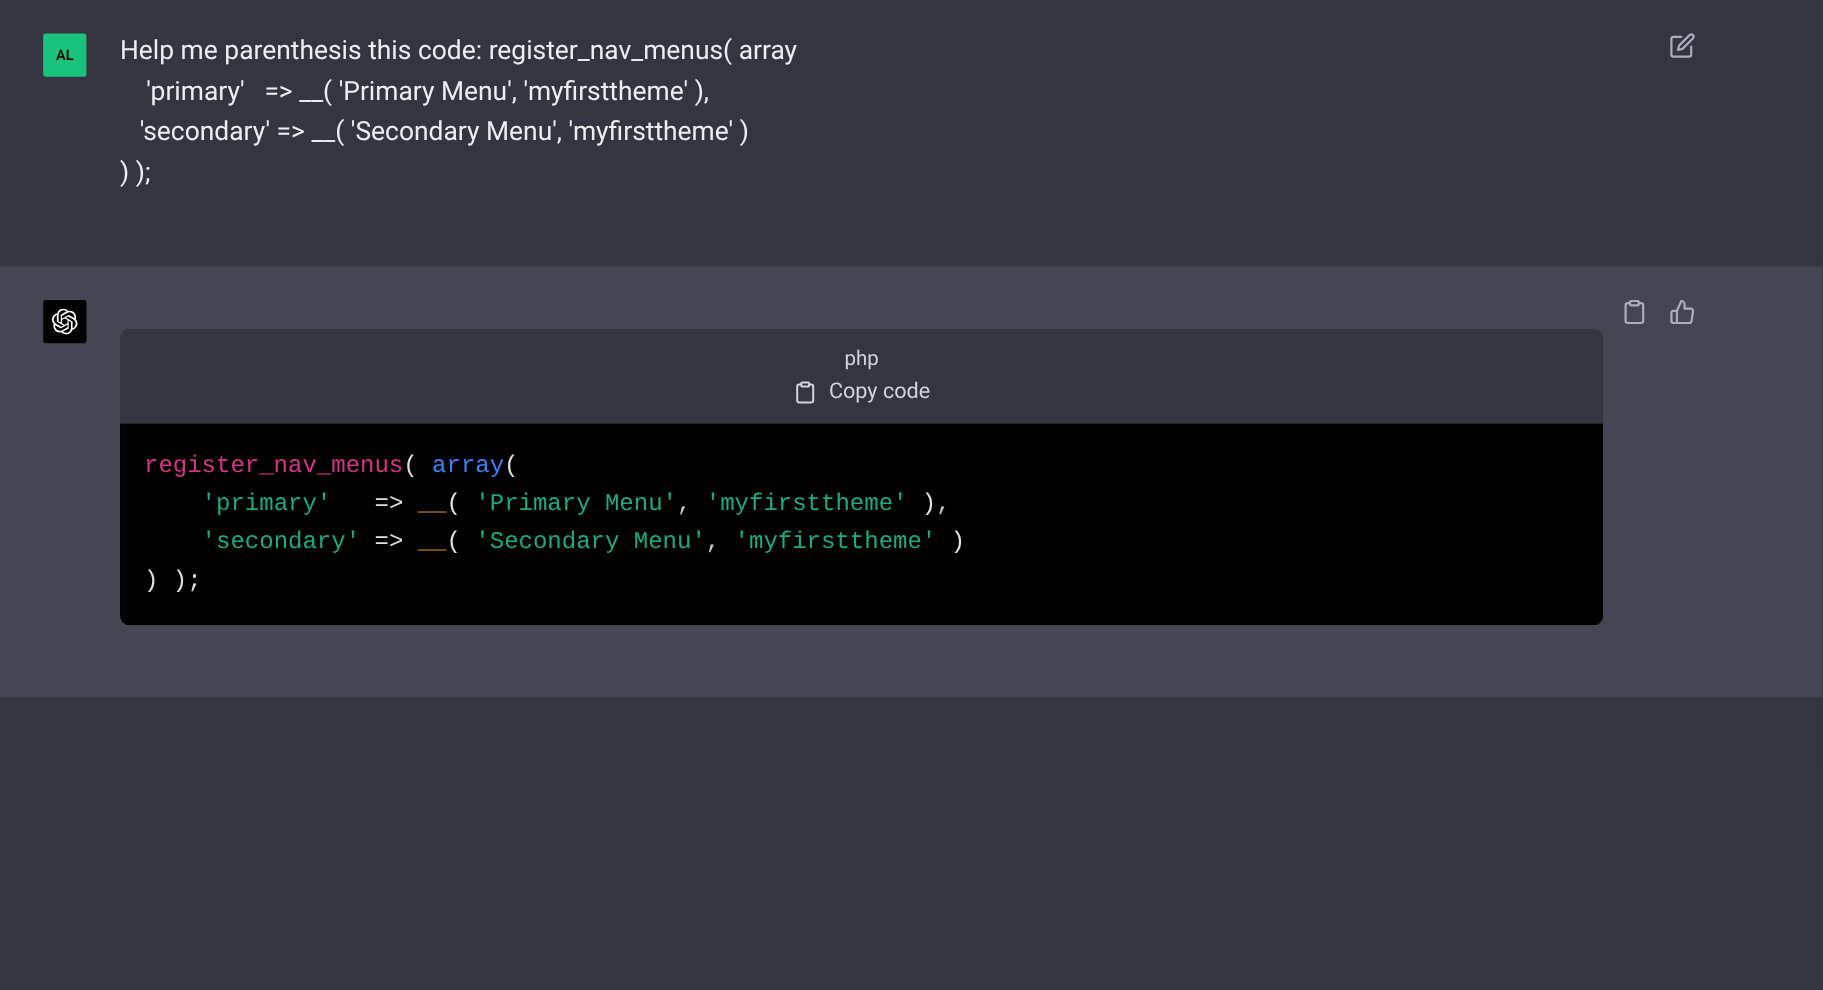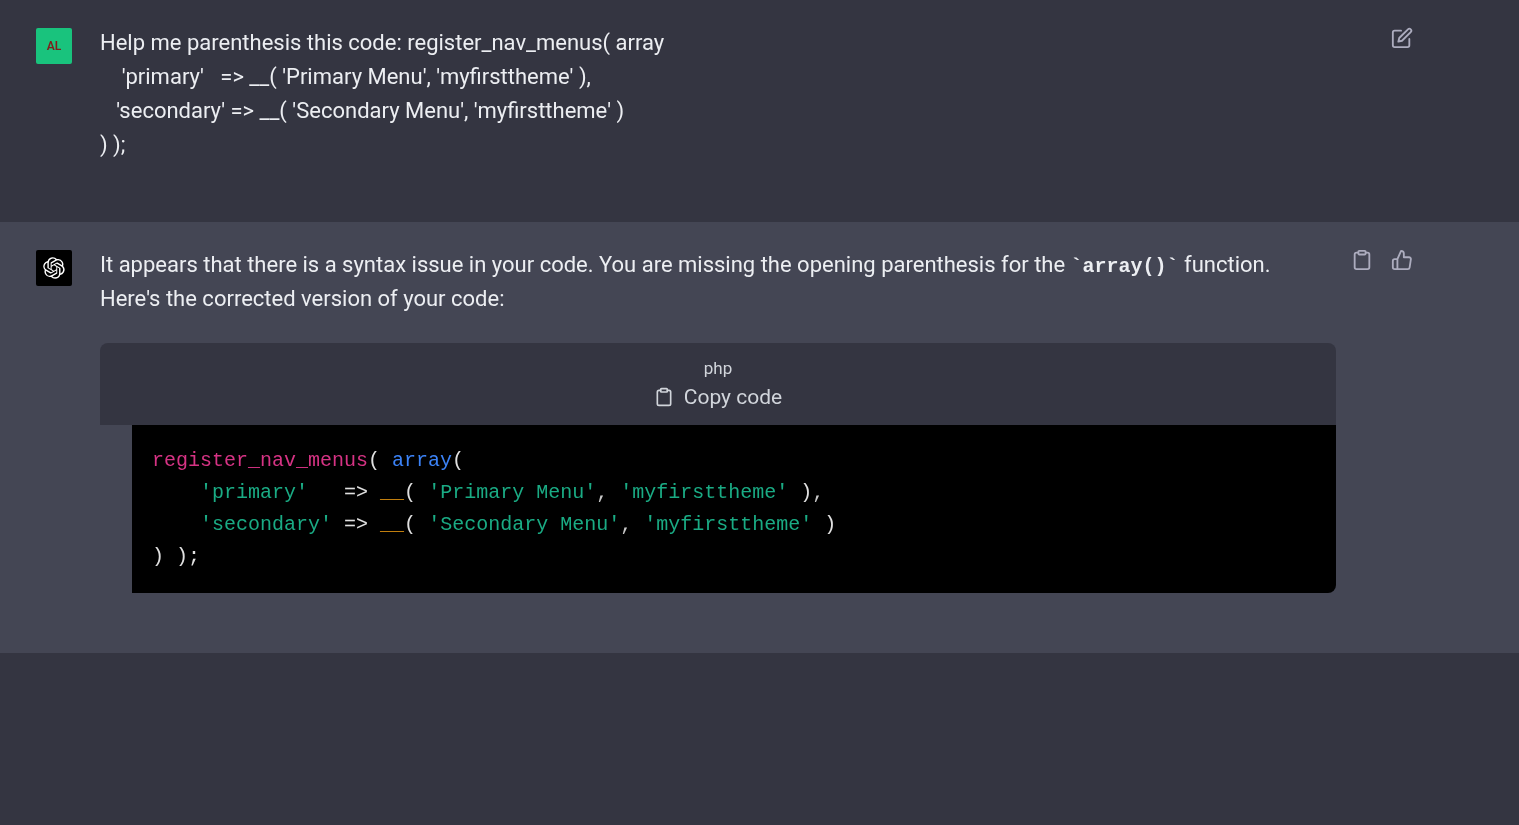--- a/index.html
+++ b/index.html
@@ -43,21 +43,21 @@
       justify-content: center;
       flex-shrink: 0;
       border-radius: 2px;
       font-size: 12px;
       font-weight: 600;
       margin-top: 4px;
     }
 
     .avatar-user {
       background: #19c37d;
-      color: #7f1d1d;
+      color: #000000;
     }
 
     .avatar-assistant {
       background: #000000;
       color: #ffffff;
     }
 
     .content {
       flex: 1;
       font-size: 22px;
@@ -117,36 +117,35 @@
       color: #d1d5db;
       flex-direction: column;
     }
 
     .copy-btn {
       display: flex;
       align-items: center;
       gap: 10px;
       cursor: pointer;
       color: #d1d5db;
-      font-size: 21px;
+      font-size: 18px;
     }
 
     .copy-btn svg {
       width: 20px;
       height: 20px;
     }
 
     .code-body {
       background: #000000;
       padding: 20px;
       font-family: "Consolas", "Courier New", monospace;
       font-size: 20px;
       line-height: 1.6;
       white-space: pre;
-      margin-left: 32px;
     }
 
     .tok-func { color: #d63384; }
     .tok-keyword { color: #3b82f6; }
     .tok-str { color: #1aab84; }
     .tok-paren { color: #e0e0e0; }
     .tok-op { color: #c9840f; }
     .tok-punc { color: #c9c9c9; }
 
     .assistant-text {
@@ -184,23 +183,20 @@
 </div>
 
 <div class="message-assistant">
   <div class="message-inner">
     <div class="avatar avatar-assistant">
       <svg class="openai-logo" viewBox="0 0 41 41" fill="#ffffff">
         <path d="M37.532 16.87a9.963 9.963 0 0 0-.856-8.184 10.078 10.078 0 0 0-10.855-4.835A9.964 9.964 0 0 0 18.306.5a10.079 10.079 0 0 0-9.614 6.977 9.967 9.967 0 0 0-6.664 4.834 10.08 10.08 0 0 0 1.24 11.817 9.965 9.965 0 0 0 .856 8.185 10.079 10.079 0 0 0 10.855 4.835 9.965 9.965 0 0 0 7.516 3.35 10.078 10.078 0 0 0 9.617-6.981 9.967 9.967 0 0 0 6.663-4.834 10.079 10.079 0 0 0-1.243-11.813ZM22.498 37.886a7.474 7.474 0 0 1-4.799-1.735c.061-.033.168-.091.237-.134l7.964-4.6a1.294 1.294 0 0 0 .655-1.134V19.054l3.366 1.944a.12.12 0 0 1 .066.092v9.299a7.505 7.505 0 0 1-7.49 7.496ZM6.392 31.006a7.471 7.471 0 0 1-.894-5.023c.06.036.162.099.237.141l7.964 4.6a1.297 1.297 0 0 0 1.308 0l9.724-5.614v3.888a.12.12 0 0 1-.048.103l-8.051 4.649a7.504 7.504 0 0 1-10.24-2.744ZM4.297 13.62A7.469 7.469 0 0 1 8.2 10.333c0 .068-.004.19-.004.274v9.201a1.294 1.294 0 0 0 .654 1.132l9.723 5.614-3.366 1.944a.12.12 0 0 1-.114.01L7.04 23.856a7.504 7.504 0 0 1-2.743-10.237Zm27.658 6.437-9.724-5.615 3.367-1.943a.121.121 0 0 1 .113-.01l8.052 4.648a7.498 7.498 0 0 1-1.158 13.528v-9.476a1.293 1.293 0 0 0-.65-1.132Zm3.35-5.043c-.059-.037-.162-.099-.236-.141l-7.965-4.6a1.298 1.298 0 0 0-1.308 0l-9.723 5.614v-3.888a.12.12 0 0 1 .048-.103l8.05-4.645a7.497 7.497 0 0 1 11.135 7.763Zm-21.063 6.929-3.367-1.944a.12.12 0 0 1-.065-.092v-9.299a7.497 7.497 0 0 1 12.293-5.756 6.94 6.94 0 0 0-.236.134l-7.965 4.6a1.294 1.294 0 0 0-.654 1.132l-.006 11.225Zm1.829-3.943 4.33-2.501 4.332 2.5v5l-4.331 2.5-4.331-2.5V18Z"></path>
       </svg>
     </div>
     <div class="content">
-      <div class="assistant-text">
-        <span>It appears that there is a syntax issue in your code. You are missing the opening parenthesis for the </span><span class="inline-code">`array()`</span><span> function. Here's the corrected version of your code:</span>
-      </div>
       <div class="code-block">
         <div class="code-header">
           <span>php</span>
           <div class="copy-btn">
             <svg viewBox="0 0 24 24" fill="none" stroke="currentColor" stroke-width="2" stroke-linecap="round" stroke-linejoin="round">
               <path d="M16 4h2a2 2 0 0 1 2 2v14a2 2 0 0 1-2 2H6a2 2 0 0 1-2-2V6a2 2 0 0 1 2-2h2"></path>
               <rect x="8" y="2" width="8" height="4" rx="1" ry="1"></rect>
             </svg>
             <span>Copy code</span>
           </div>

